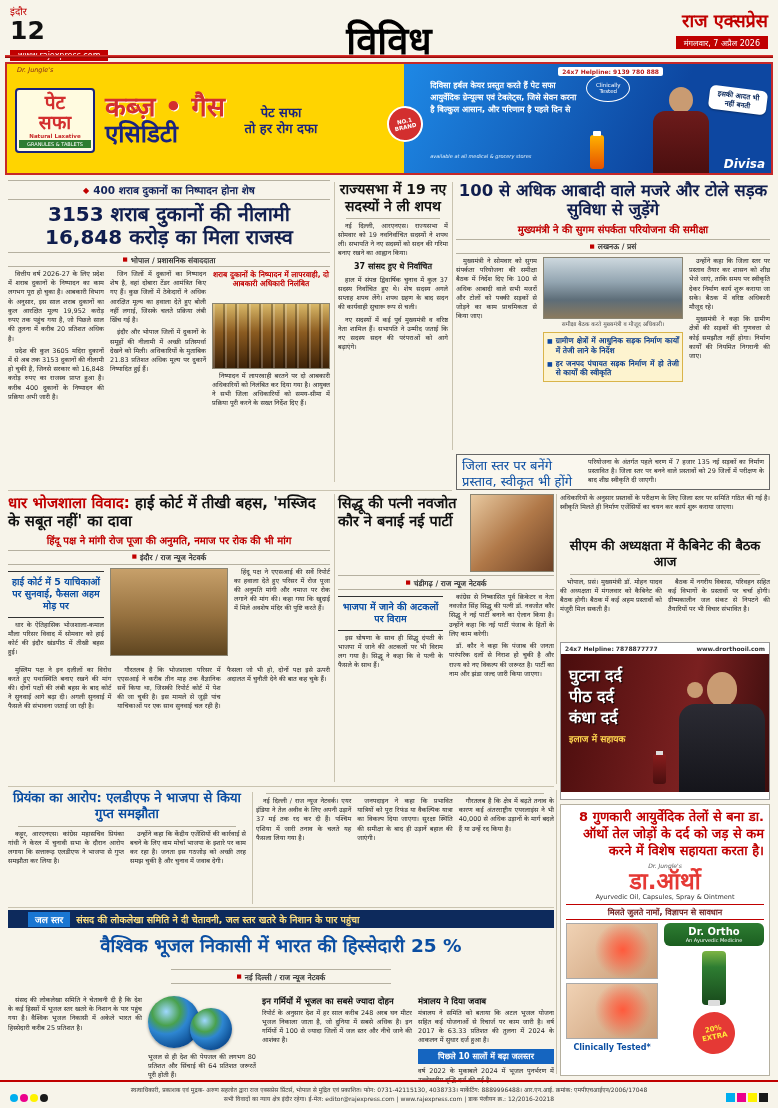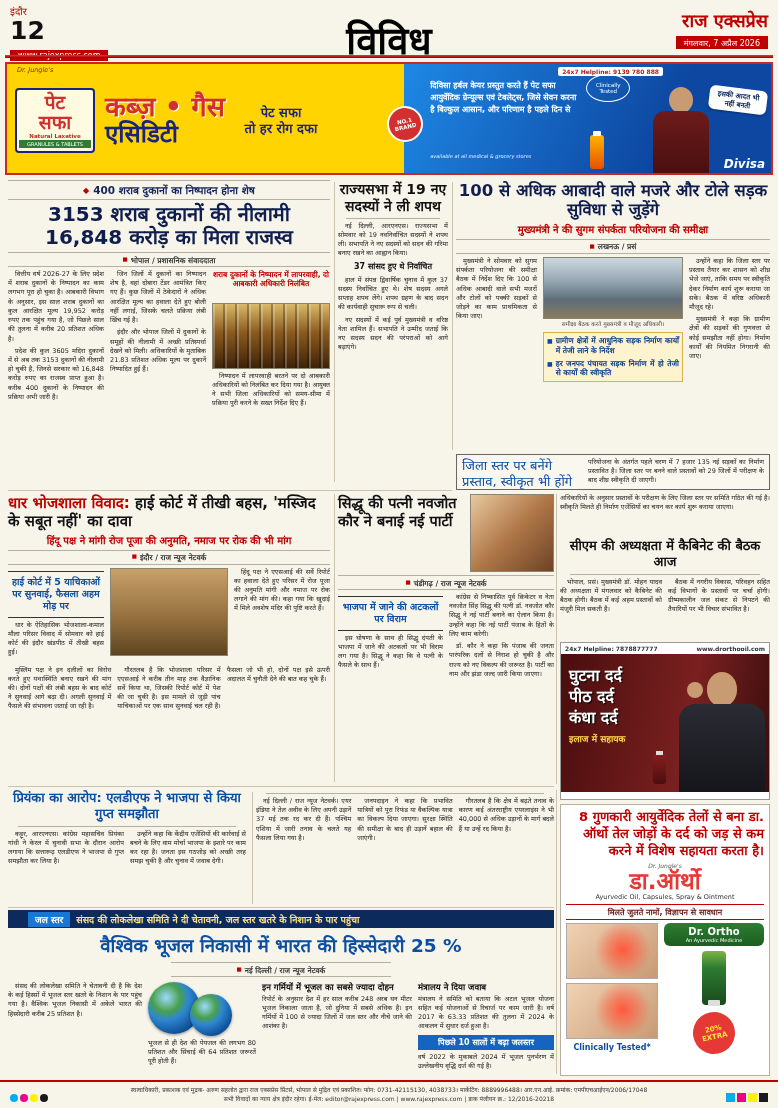--- a/index.html
+++ b/index.html
@@ -371,21 +371,21 @@
       </div>
     </div>
   </section>
 
   <section class="abs" style="left:8px;top:910px;width:546px;height:166px">
     <div class="a9bar">
       <span class="a9label">जल स्तर</span>
       <span class="a9btext">संसद की लोकलेखा समिति ने दी चेतावनी, जल स्तर खतरे के निशान के पार पहुंचा</span>
     </div>
     <div class="a9head">वैश्विक भूजल निकासी में भारत की हिस्सेदारी 25 %</div>
-    <div class="byline" style="width:220px;margin:5px auto">
+    <div class="byline" style="width:220px;margin:12px auto">
       <span class="sq">■</span>
       <span>नई दिल्ली / राज न्यूज नेटवर्क</span>
     </div>
     <div class="cols txt" style="height:100px">
       <div class="col">
         <p>संसद की लोकलेखा समिति ने चेतावनी दी है कि देश के कई हिस्सों में भूजल स्तर खतरे के निशान के पार पहुंच गया है। वैश्विक भूजल निकासी में अकेले भारत की हिस्सेदारी करीब 25 प्रतिशत है।</p>
       </div>
       <div style="width:108px;flex:none">
         <div class="earths">
           <div class="earth e1"></div>

